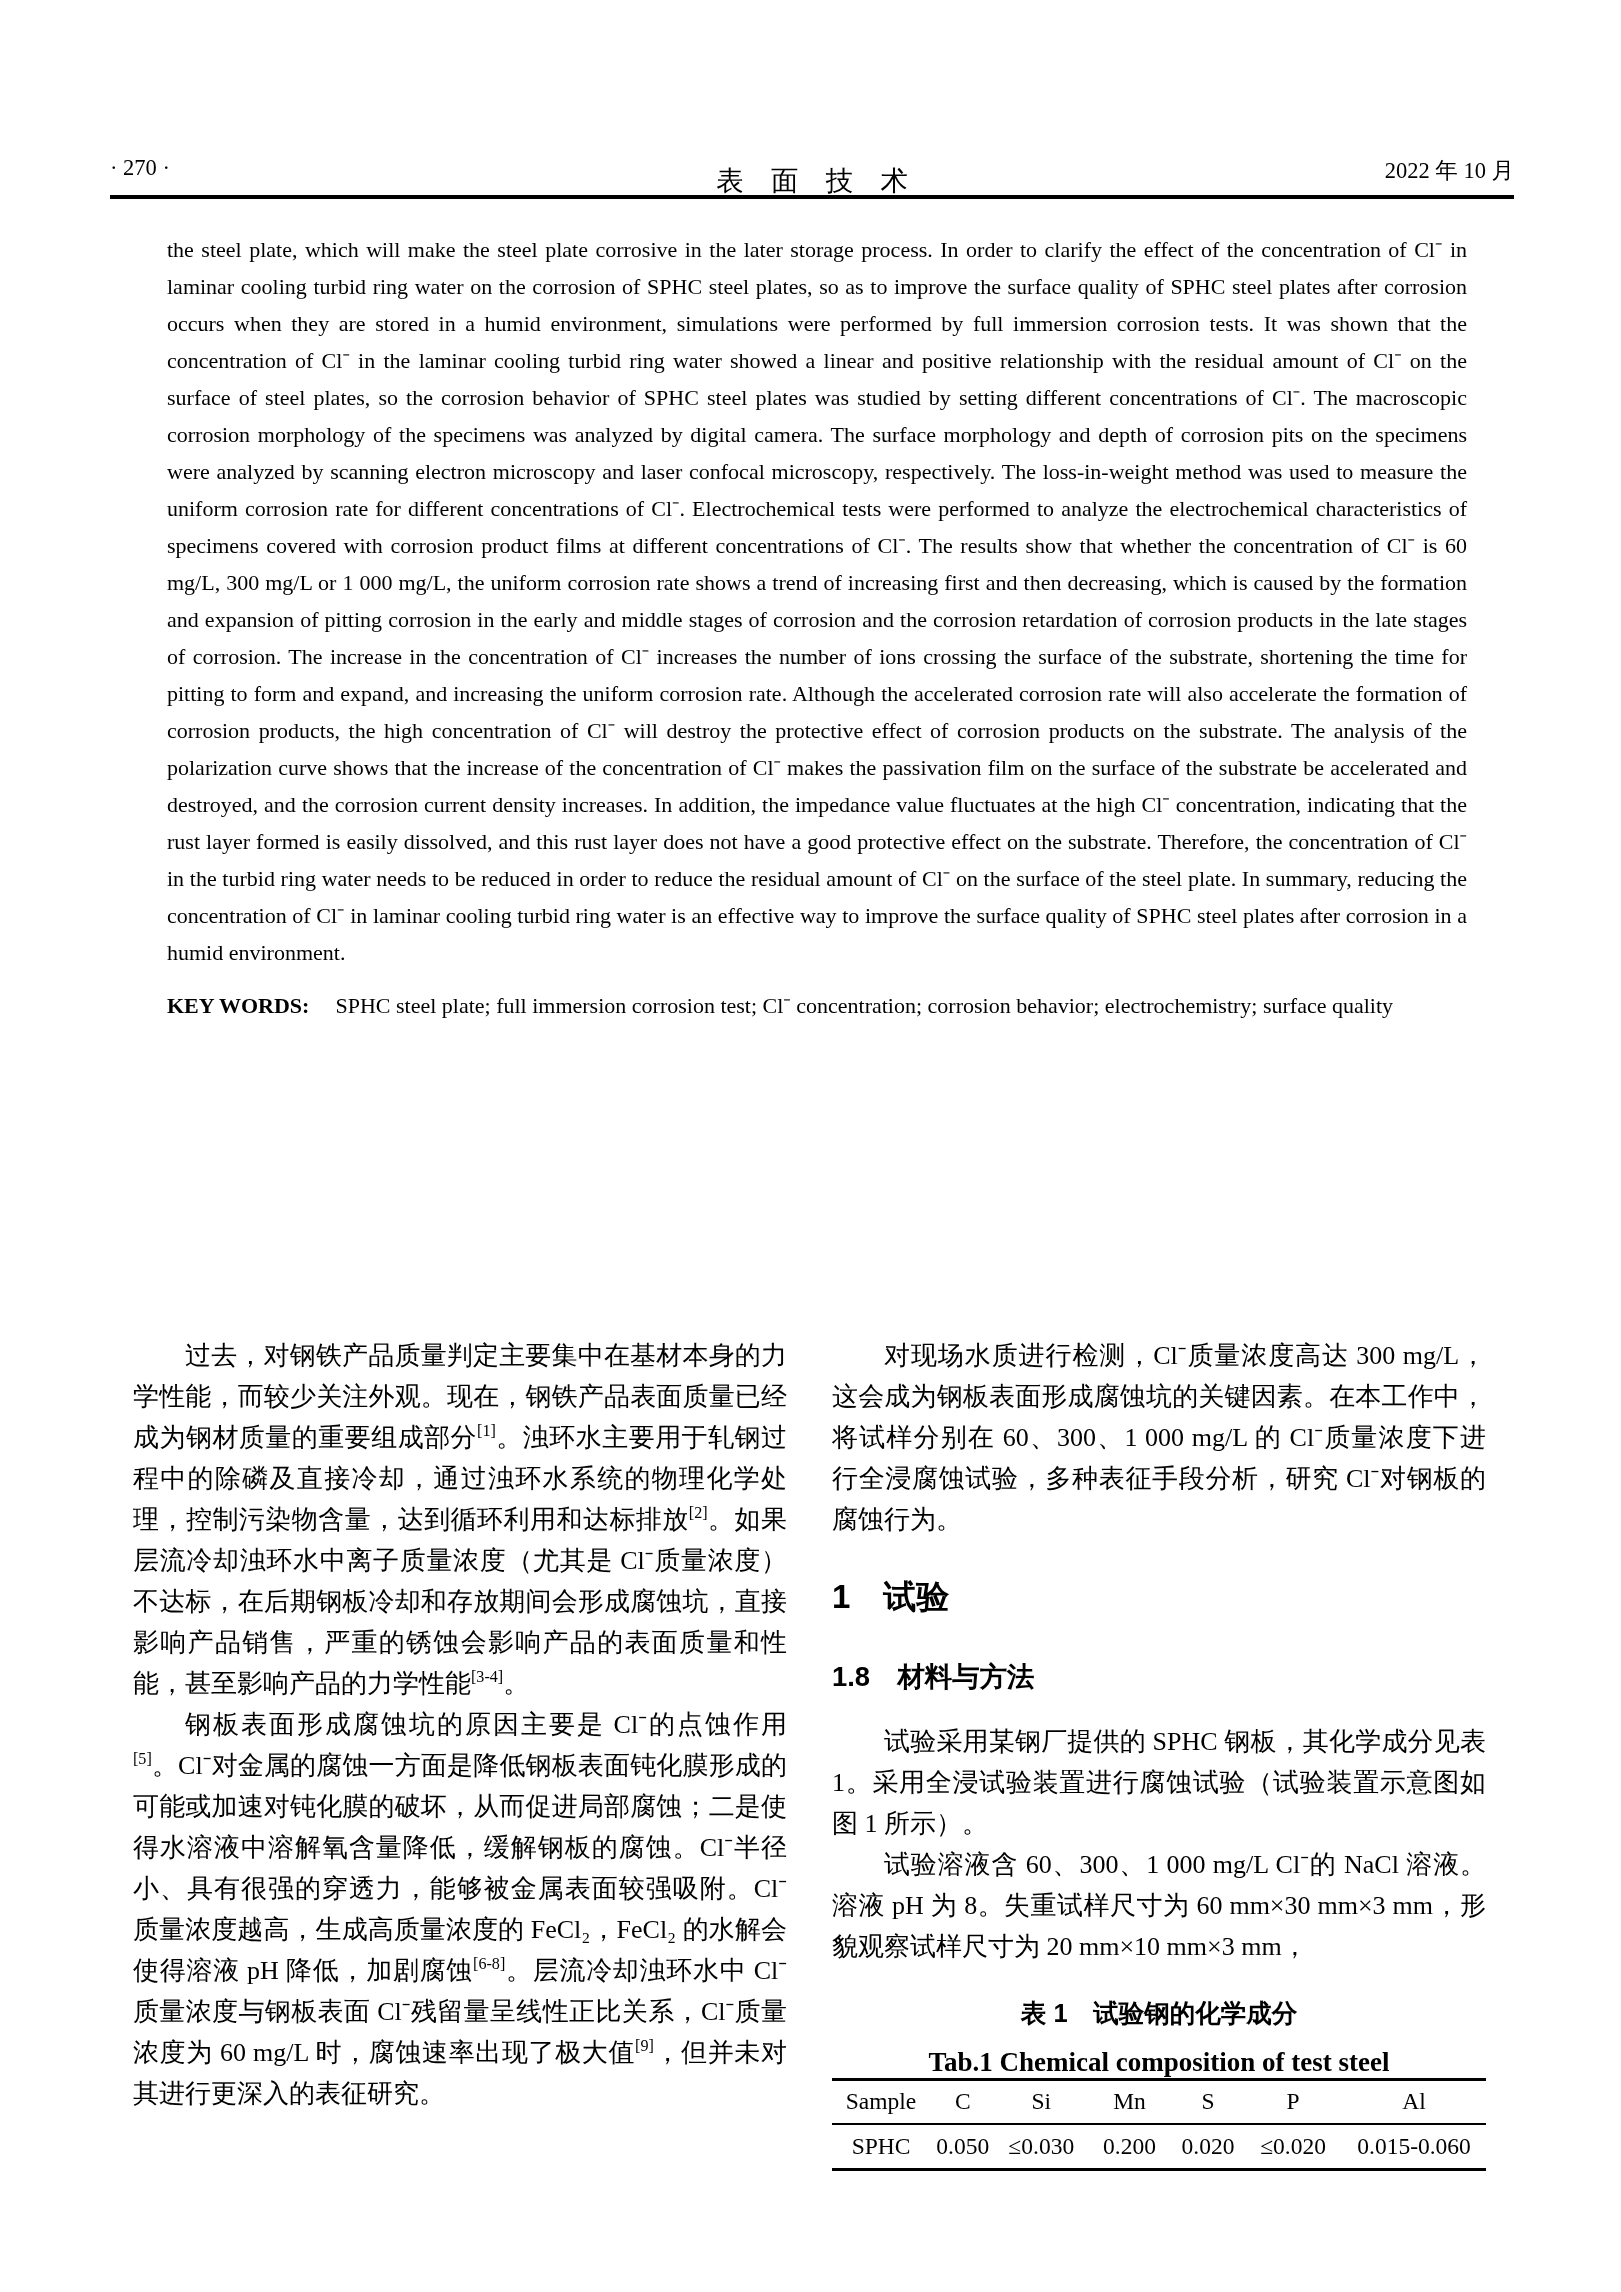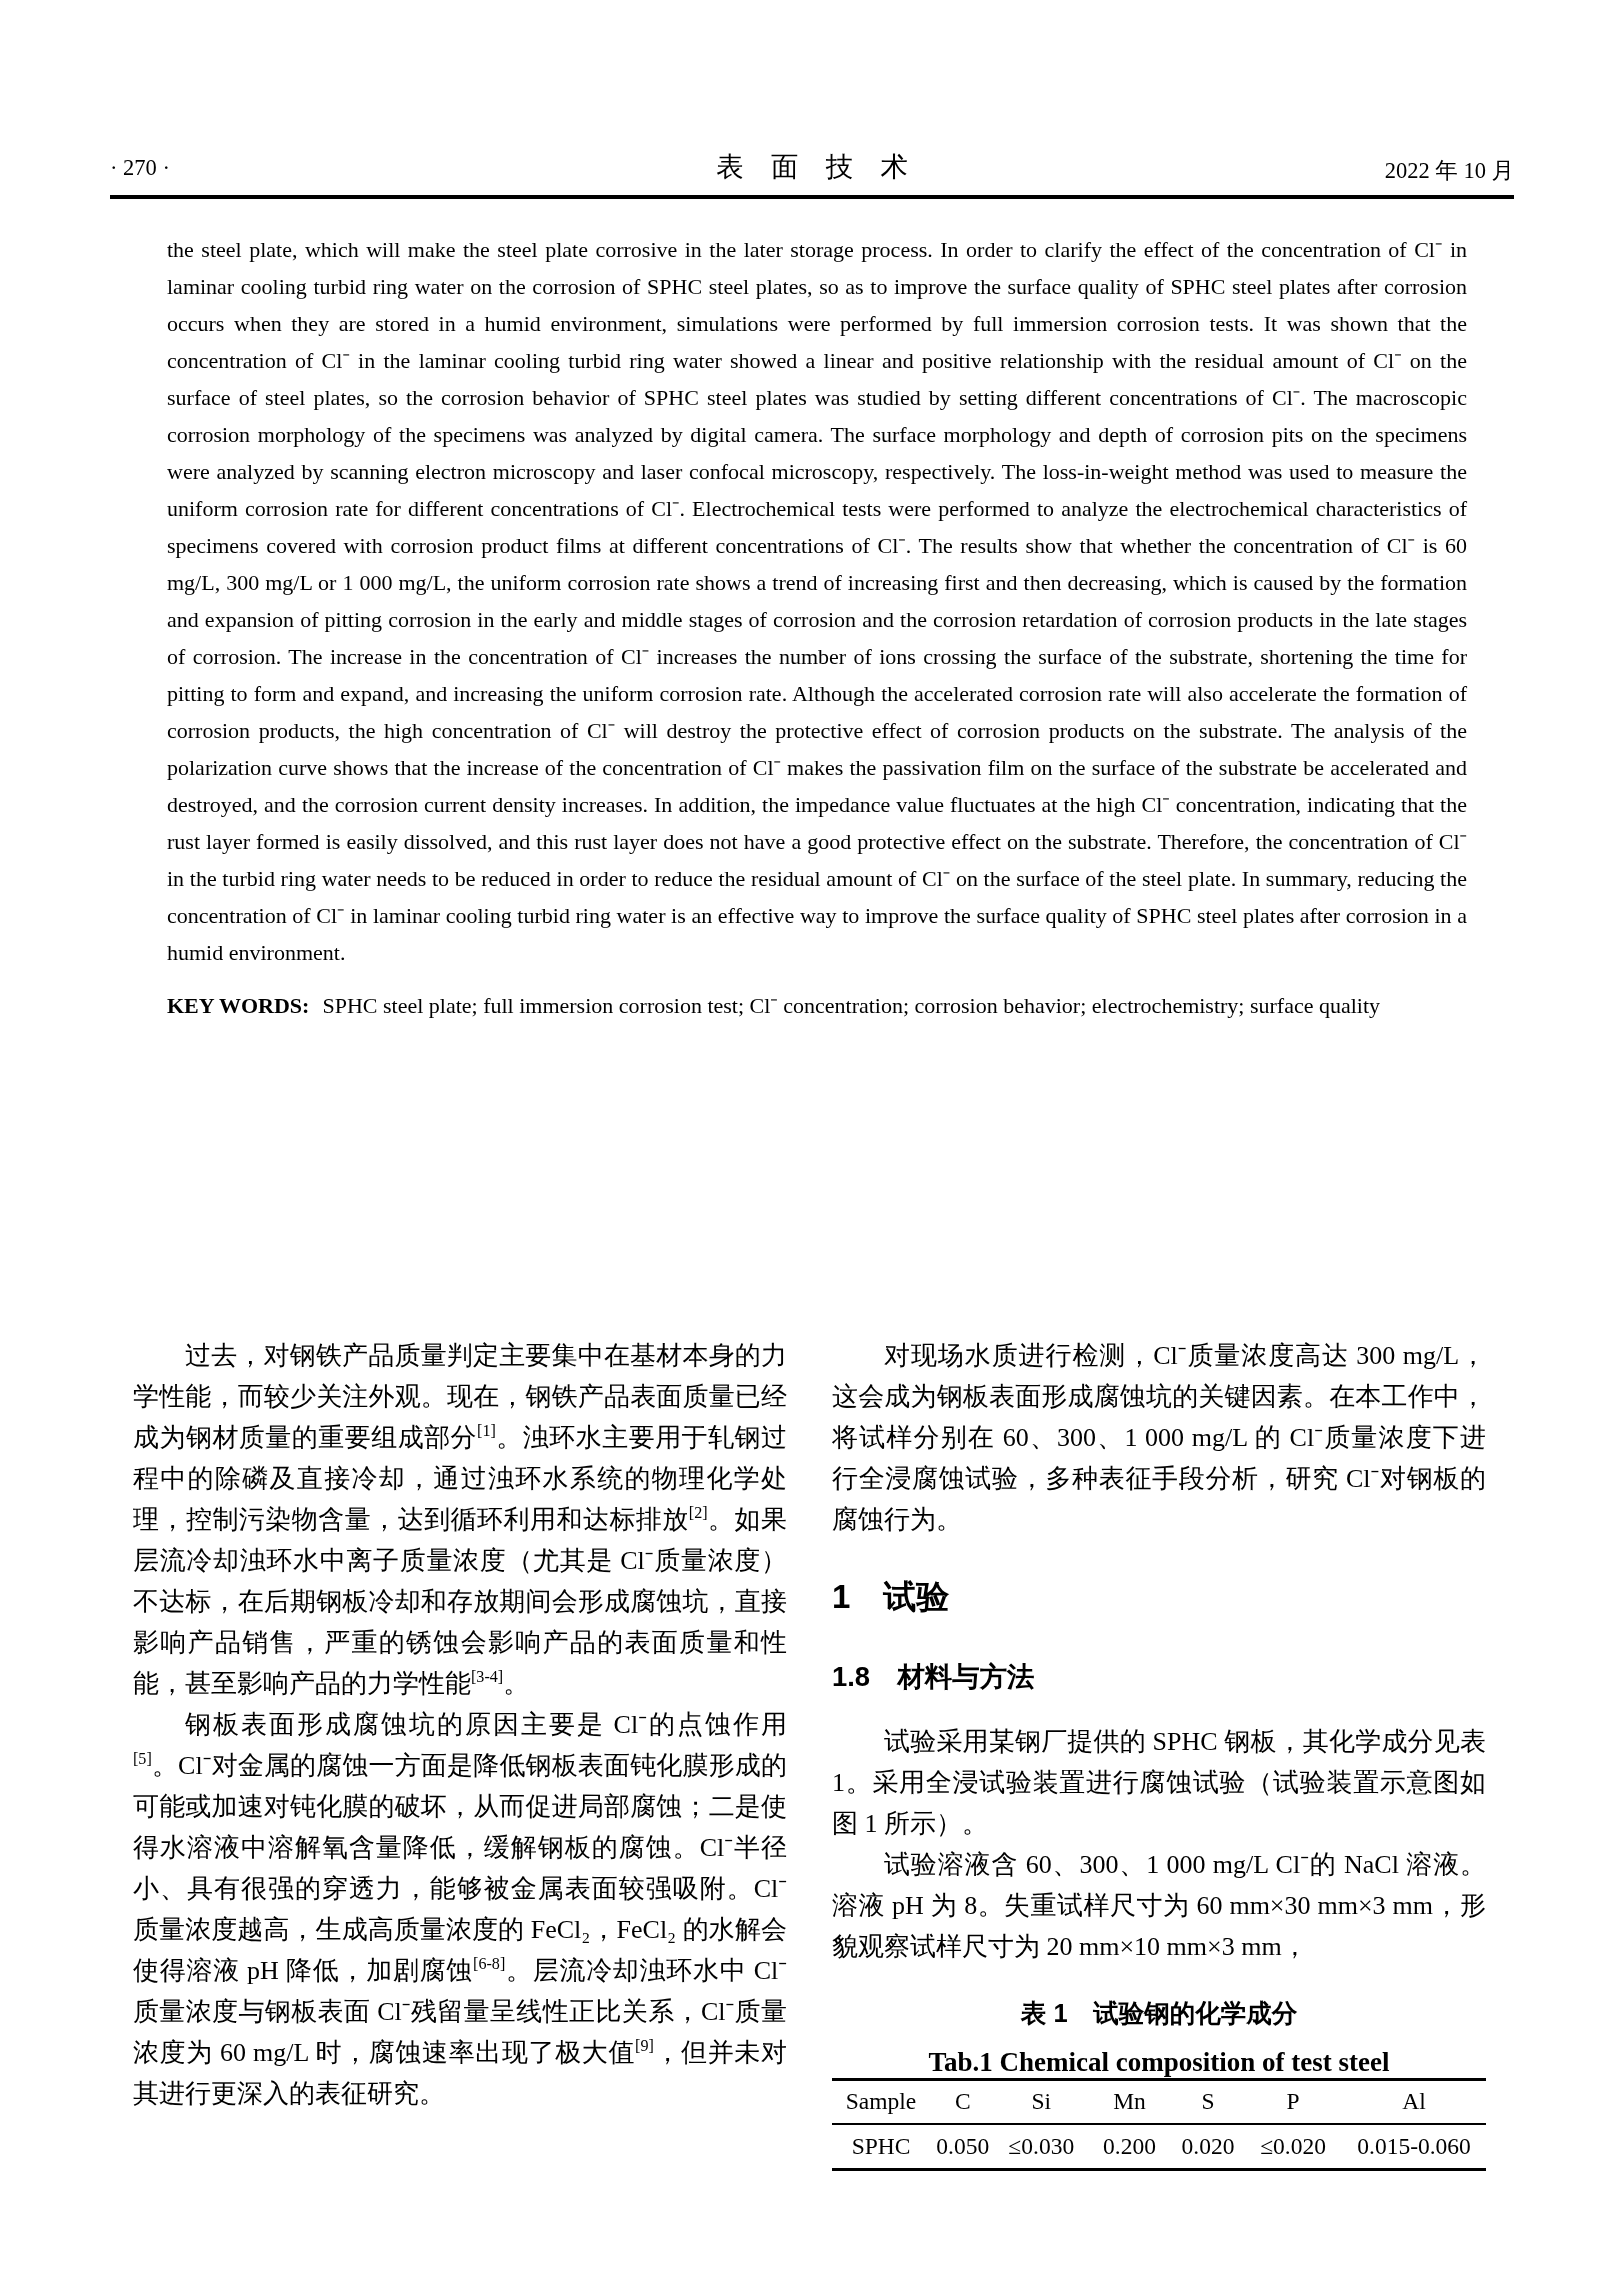--- a/index.html
+++ b/index.html
@@ -20,21 +20,21 @@
   .running-head {
     position: absolute;
     top: 149px;
     left: 110px;
     width: 1404px;
     height: 39px;
     font-size: 22.5px;
   }
   .running-head .pageno { position: absolute; left: 0; top: 5.9px; }
   .running-head .journal {
-    position: absolute; left: 50%; top: 0;
+    position: absolute; left: 50%; top: 14px;
     transform: translateX(-50%);
     font-size: 27.4px;
     white-space: pre;
   }
   .running-head .issue { position: absolute; right: 0; top: 5.9px; }
   .head-rule {
     position: absolute;
     top: 195px;
     left: 110px;
     width: 1404px;
@@ -54,21 +54,21 @@
     font-size: 22px;
     line-height: 37px;
     text-align: justify;
   }
   .kw-line {
     margin: 15.7px 0 0 0;
     font-size: 22px;
     line-height: 37px;
     text-align: justify;
   }
-  .kw-line b { margin-right: 13px; }
+  .kw-line b { margin-right: 26px; }
 
   
   .cols {
     position: absolute;
     top: 1335px;
     left: 133px;
     width: 1353px;
     display: flex;
     gap: 45px;
   }

